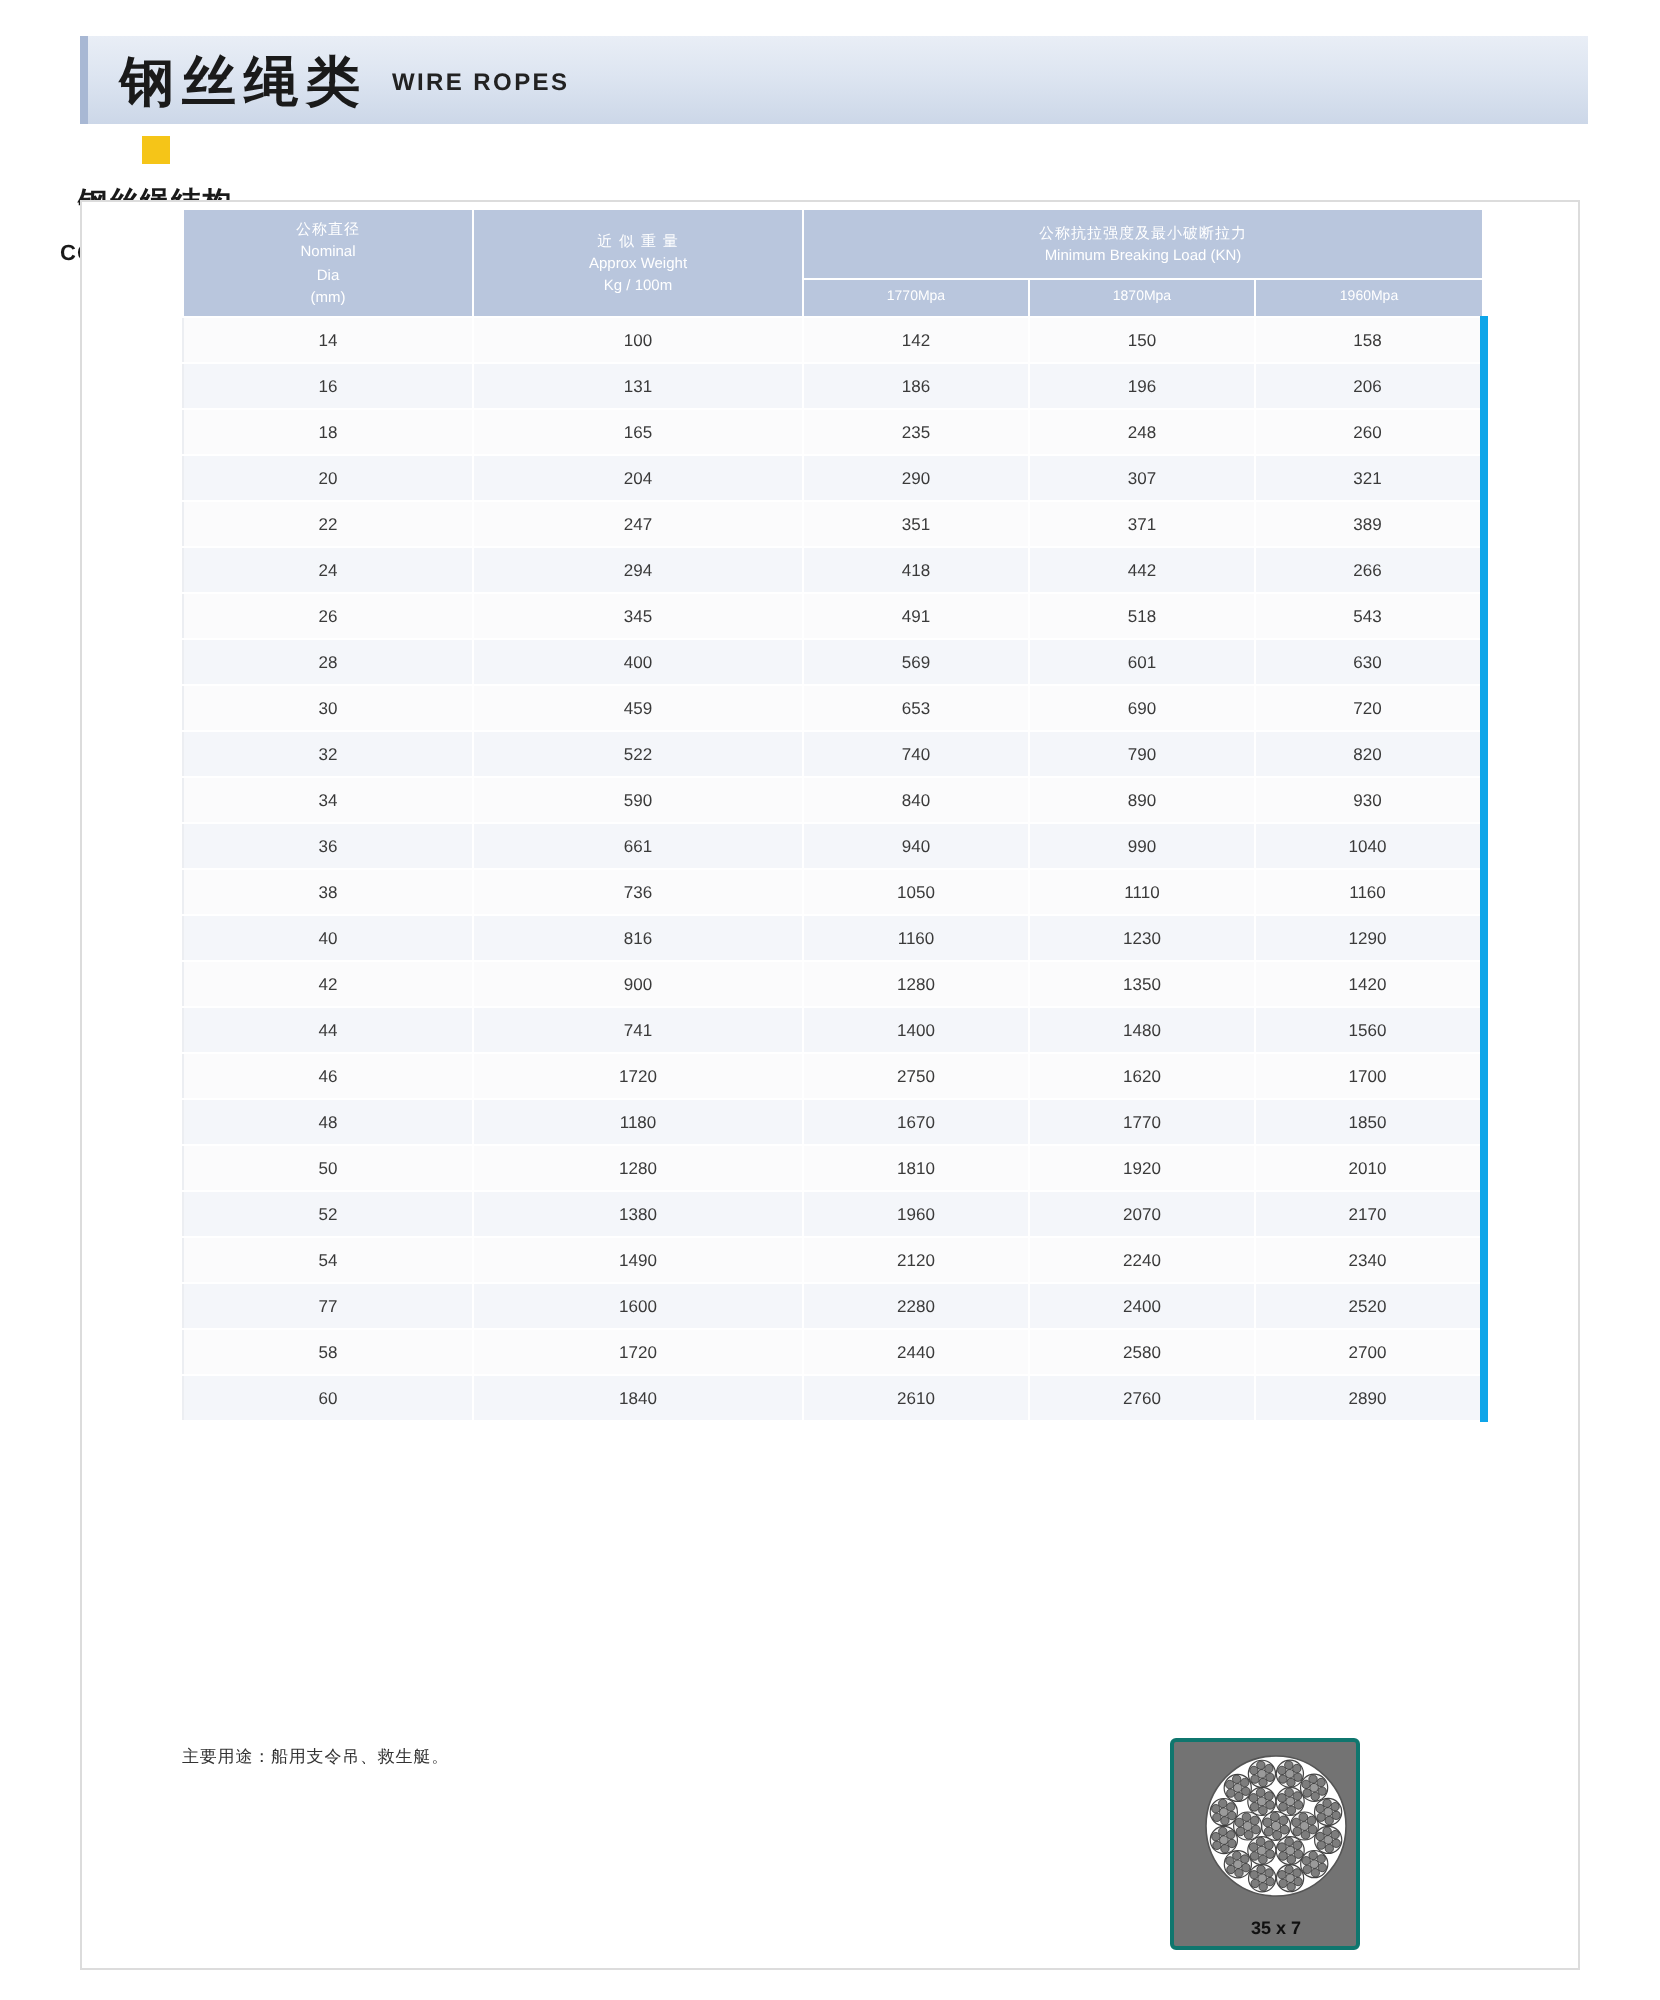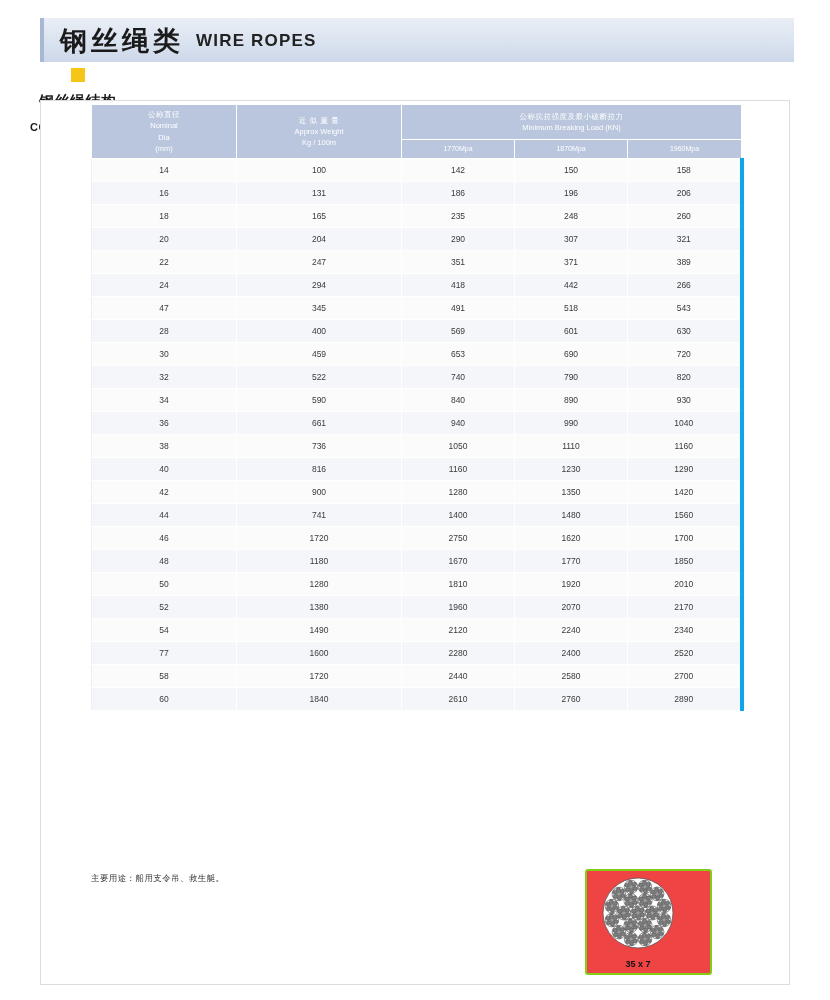--- a/index.html
+++ b/index.html
@@ -44,21 +44,21 @@
   .title-cn {
     font-family: "DejaVu Serif", serif;
     font-weight: bold;
     font-size: 27px;
     letter-spacing: 4px;
     color: #1a1a1a;
   }
   .title-en {
     font-family: "Liberation Sans", sans-serif;
     font-weight: bold;
-    font-size: 17px;
+    font-size: 12px;
     letter-spacing: 1.2px;
     color: #222;
   }
 
   .subhead {
     position: absolute;
     left: 30px;
     top: 68px;
     display: flex;
     align-items: center;
@@ -164,25 +164,25 @@
     font-size: 8.5px;
     color: #333;
     letter-spacing: 0.4px;
   }
 
   
   .rope-box {
     position: absolute;
     left: 544px;
     top: 768px;
-    width: 127px;
+    width: 95px;
     height: 106px;
-    border: 2px solid #84cc16;
+    border: 2px solid #0f766e;
     border-radius: 3px;
-    background: #ef4444;
+    background: #737373;
     box-sizing: border-box;
   }
   .rope-svg-holder {
     position: absolute;
     left: 0;
     top: 2px;
     width: 102px;
     height: 80px;
   }
   .rope-label {
@@ -286,21 +286,21 @@
               <td>389</td>
             </tr>
             <tr>
               <td>24</td>
               <td>294</td>
               <td>418</td>
               <td>442</td>
               <td>266</td>
             </tr>
             <tr>
-              <td>47</td>
+              <td>26</td>
               <td>345</td>
               <td>491</td>
               <td>518</td>
               <td>543</td>
             </tr>
             <tr>
               <td>28</td>
               <td>400</td>
               <td>569</td>
               <td>601</td>

